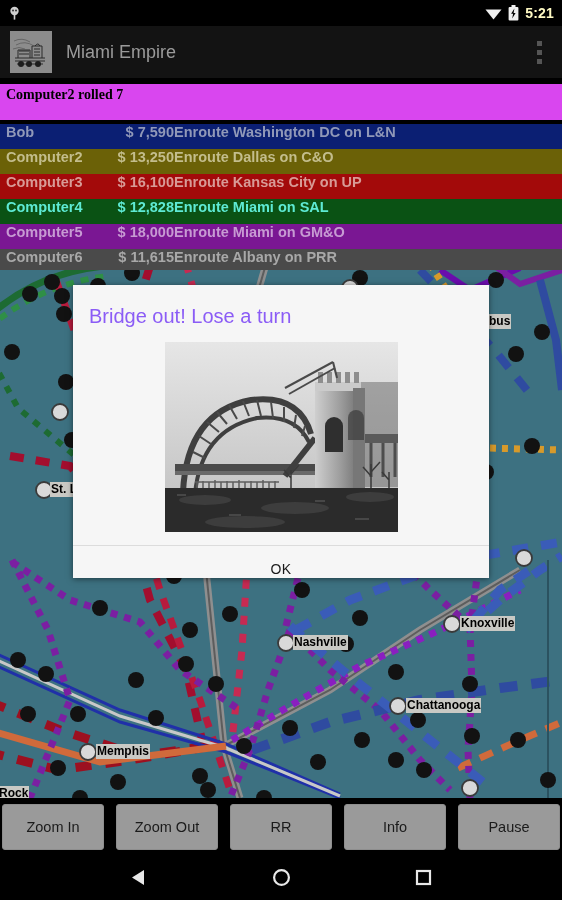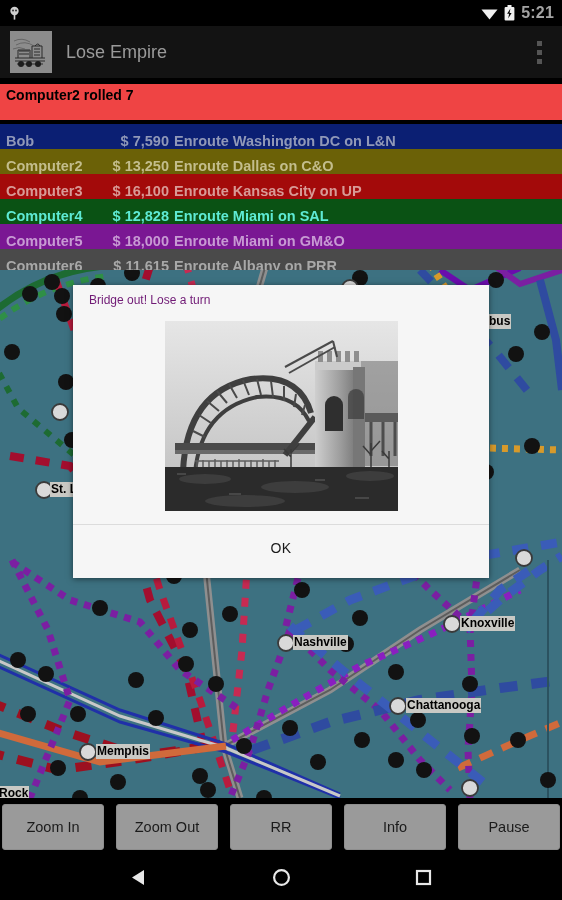--- a/index.html
+++ b/index.html
@@ -7,21 +7,21 @@
               font-family:"Liberation Sans", sans-serif; }
 
   #screen { position:relative; width:562px; height:900px; overflow:hidden; background:#000; }
 
   
   #statusbar { position:absolute; left:0; top:0; width:562px; height:26px;
                background:#000; display:flex; align-items:center; padding:0 8px; }
   #statusbar .left { flex:0 0 auto; display:flex; align-items:center; gap:4px; }
   #statusbar .spacer { flex:1 1 auto; }
   #statusbar .right { flex:0 0 auto; display:flex; align-items:center; gap:6px; }
-  .status-time { color:#a3a3a3; font-size:16px; font-weight:bold; letter-spacing:.2px; }
+  .status-time { color:#fef9c3; font-size:14px; font-weight:bold; letter-spacing:.2px; }
   .wifi-ico svg, .batt-ico svg, .notif-ico svg { display:block; }
 
   
   #appbar { position:absolute; left:0; top:26px; width:562px; height:52px;
             background:#131313; display:flex; align-items:center; padding:0 10px; }
   #app-logo { width:42px; height:42px; background:#8c8c8c; flex:0 0 auto;
               position:relative; overflow:hidden; border:0; }
   #app-logo svg { display:block; }
   #app-title { color:#9a9a9a; font-size:18px; margin-left:14px; flex:1 1 auto;
                white-space:nowrap; overflow:hidden; }
@@ -29,38 +29,38 @@
            align-items:center; justify-content:center; gap:4px; flex:0 0 auto; }
   #kebab i { display:block; width:5px; height:5px; background:#555; }
 
   
   #roll-banner { position:absolute; left:0; top:84px; width:562px; height:36px;
                  background:#2f6b53; color:#000; font-size:14px; font-weight:bold;
                  display:flex; align-items:flex-start; padding:3px 0 0 6px; }
 
   
   #players { position:absolute; left:0; top:124px; width:562px; }
-  .prow { height:25px; display:flex; align-items:flex-end; font-size:14.5px;
+  .prow { height:25px; display:flex; align-items:flex-start; font-size:14.5px;
           font-weight:bold; white-space:nowrap; overflow:hidden; padding-left:6px; }
   .prow .pname  { width:94px; flex:0 0 94px; }
-  .prow .pcash  { width:74px; flex:0 0 74px; text-align:right; padding-right:5px; }
+  .prow .pcash  { width:74px; flex:0 0 74px; text-align:right; }
   .prow .pstat  { flex:1 1 auto; }
 
   
   #map { position:absolute; left:0; top:270px; width:562px; height:528px;
          background:#3d7181; overflow:hidden; }
   #map svg { display:block; }
   .city-label { position:absolute; background:#c9c9c4; color:#000;
                 font-size:12px; font-weight:bold; padding:0 1px;
                 white-space:nowrap; line-height:15px; }
 
   
   #dialog { position:absolute; left:73px; top:285px; width:416px; height:293px;
             background:#f6f6f6; box-shadow:0 1px 6px rgba(0,0,0,.5); }
-  #dlg-title { font-size:12px; color:#701a75; padding:8px 0 0 16px; }
+  #dlg-title { font-size:20px; color:#8b5cf6; padding:20px 0 0 16px; }
   #dlg-img-wrap { display:flex; justify-content:center; padding:14px 0 0 0; }
   #dlg-photo { width:233px; height:190px; background:#cfcfcf; display:block; }
   #dlg-divider { height:1px; background:#dcdcdc; margin-top:13px; }
   #dlg-ok { height:46px; display:flex; align-items:center; justify-content:center;
             font-size:14px; color:#1a1a1a; letter-spacing:.4px; }
 
   
   #btnbar { position:absolute; left:0; top:800px; width:562px; height:54px;
             display:flex; align-items:center; padding:3px 2px; gap:12px; background:#000; }
   .gbtn { flex:1 1 0; height:46px; background:#9a9a9a; border-radius:3px;
@@ -119,29 +119,29 @@
         <g fill="#1d1d1d">
           <circle cx="11" cy="33" r="3"></circle>
             <circle cx="19" cy="33" r="3"></circle>
             <circle cx="28" cy="33" r="3"></circle>
         </g>
         <g fill="none" stroke="#555" stroke-width="0.7">
           <path d="M4 10 q8 -4 16 1 M6 14 q9 -5 18 1 M3 18 q6 -3 12 0"></path>
         </g>
       </svg>
     </div>
-    <div id="app-title">Lose Empire</div>
+    <div id="app-title">Miami Empire</div>
     <div id="kebab">
       <i></i>
       <i></i>
       <i></i>
     </div>
   </div>
 
-  <div id="roll-banner" style="background: #ef4444; color: rgb(0, 0, 0);">Computer2 rolled 7</div>
+  <div id="roll-banner" style="background: #d946ef; color: rgb(0, 0, 0); font-family: Liberation Serif, serif;">Computer2 rolled 7</div>
 
   <div id="players">
       <div class="prow" style="background: rgb(11, 31, 115); color: rgb(144, 152, 184);">
         <span class="pname">Bob</span>
         <span class="pcash">$  7,590</span>
         <span class="pstat">Enroute Washington DC on L&amp;N</span>
       </div>
       <div class="prow" style="background: rgb(107, 97, 7); color: rgb(195, 189, 140);">
         <span class="pname">Computer2</span>
         <span class="pcash">$ 13,250</span>

